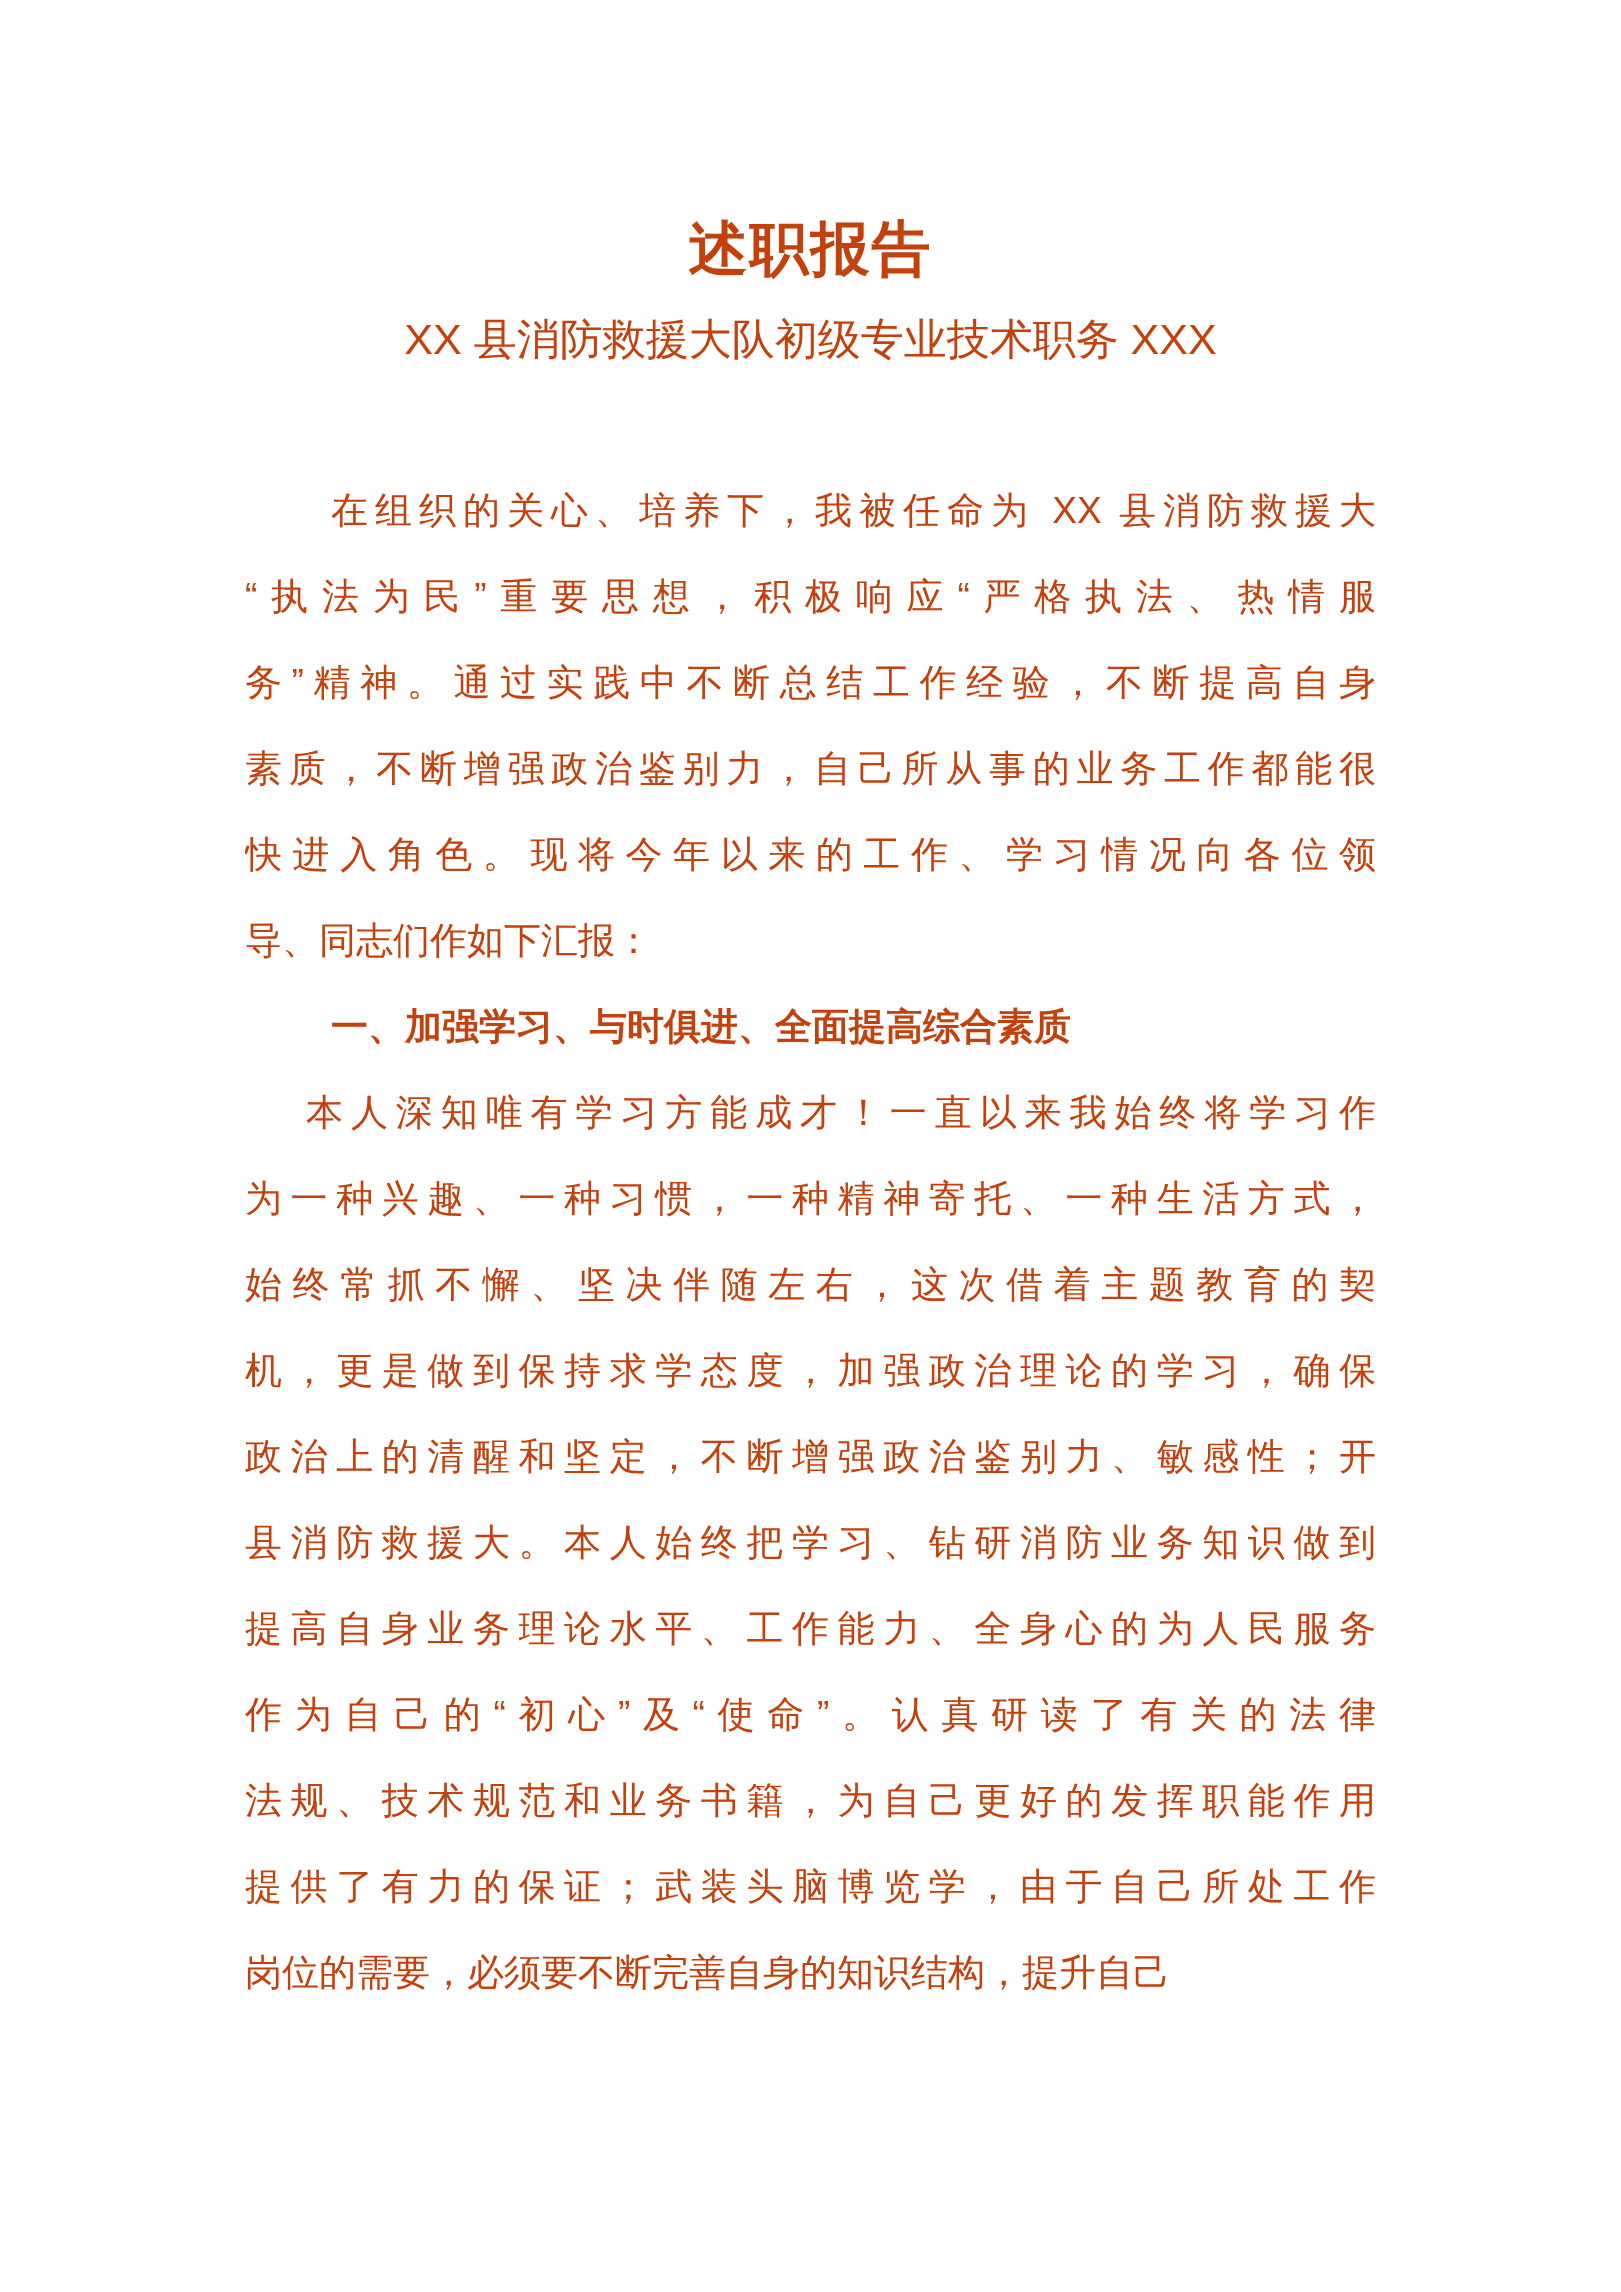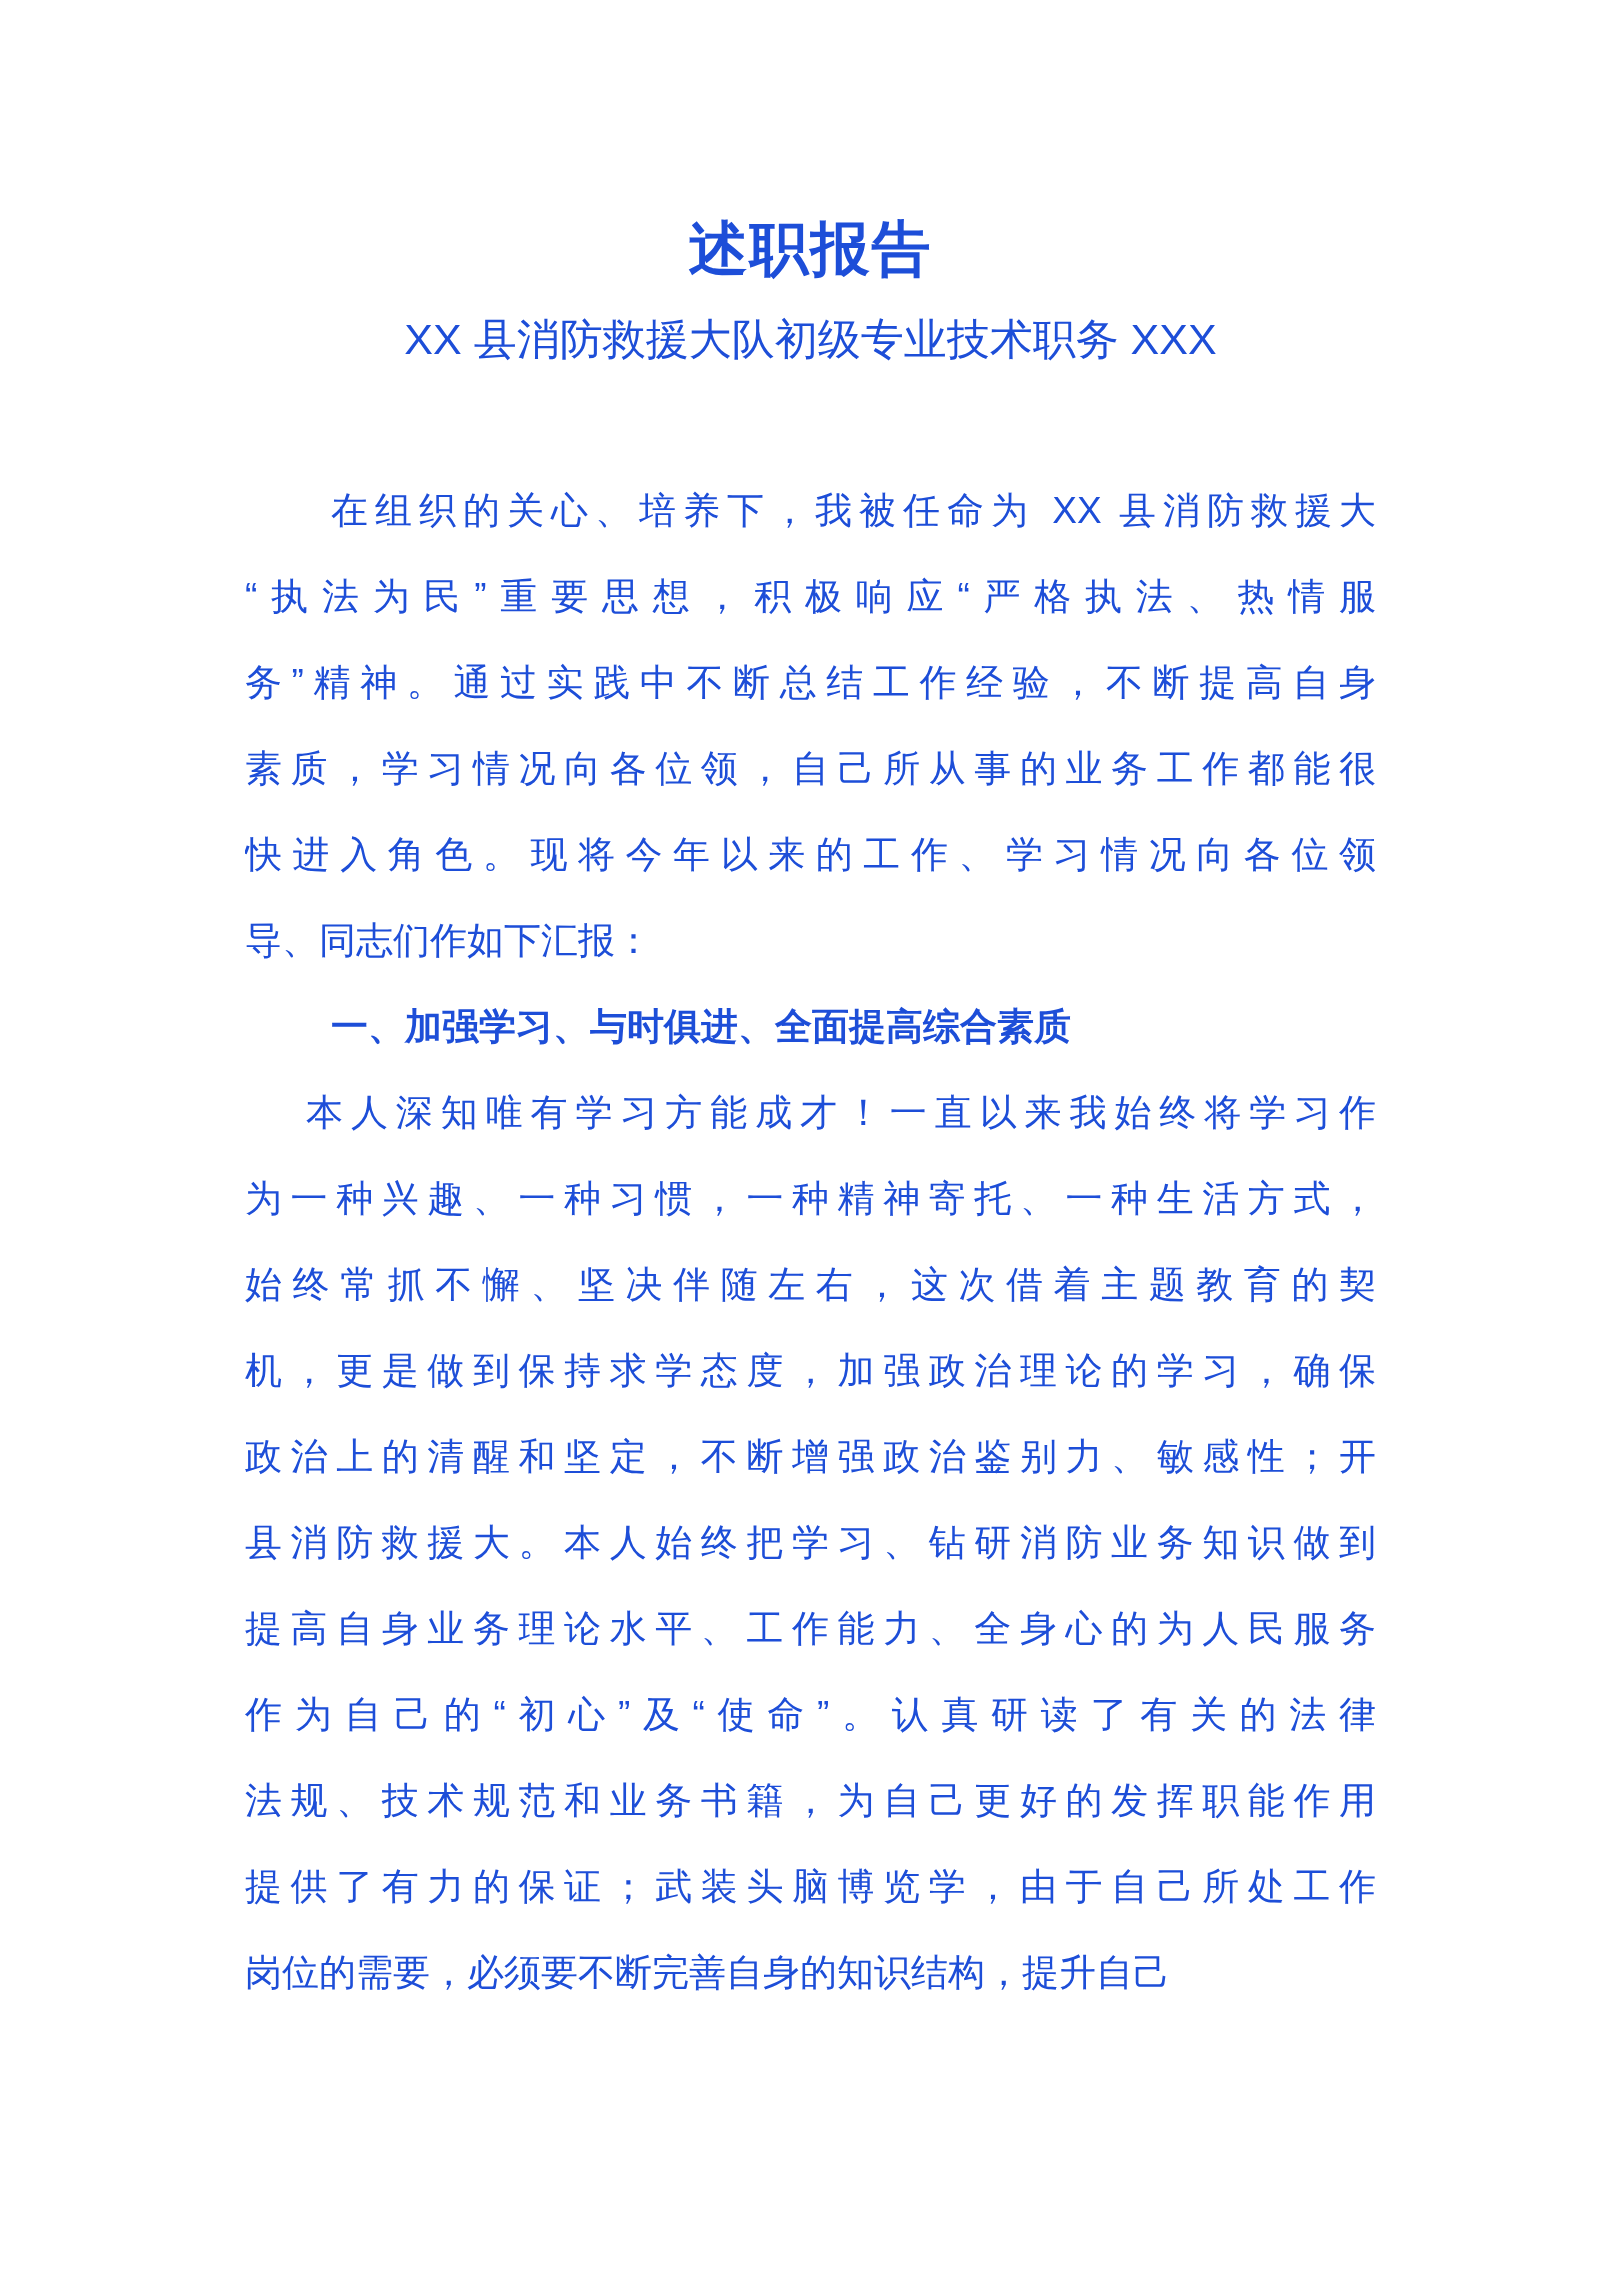--- a/index.html
+++ b/index.html
@@ -6,21 +6,21 @@
     margin: 0;
     padding: 0;
     background: #ffffff;
   }
   .page {
     position: relative;
     width: 1621px;
     height: 2293px;
     margin: 0 auto;
     background: #ffffff;
-    color: #1d4ed8;
+    color: #c2410c;
     box-sizing: border-box;
     padding: 196px 245px 0 245px;
     overflow: hidden;
     font-family: "Liberation Sans", sans-serif;
   }
   .title {
     margin: 5.9px 0 0 0;
     font-size: 59px;
     font-weight: 700;
     line-height: 94px;
@@ -66,21 +66,21 @@
   <h1 class="title">述职报告</h1>
 
   <div class="subtitle">XX 县消防救援大队初级专业技术职务 XXX</div>
 
   <div class="blank-line"></div>
 
   <div class="paragraph">
     <div class="line justify indent-2">在组织的关心、培养下，我被任命为 XX 县消防救援大</div>
     <div class="line justify">“执法为民”重要思想，积极响应“严格执法、热情服</div>
     <div class="line justify">务”精神。通过实践中不断总结工作经验，不断提高自身</div>
-    <div class="line justify">素质，学习情况向各位领，自己所从事的业务工作都能很</div>
+    <div class="line justify">素质，不断增强政治鉴别力，自己所从事的业务工作都能很</div>
     <div class="line justify">快进入角色。现将今年以来的工作、学习情况向各位领</div>
     <div class="line">导、同志们作如下汇报：</div>
   </div>
 
   <div class="line heading">一、加强学习、与时俱进、全面提高综合素质</div>
 
   <div class="paragraph">
     <div class="line justify indent-1">本人深知唯有学习方能成才！一直以来我始终将学习作</div>
     <div class="line justify">为一种兴趣、一种习惯，一种精神寄托、一种生活方式，</div>
     <div class="line justify">始终常抓不懈、坚决伴随左右，这次借着主题教育的契</div>

